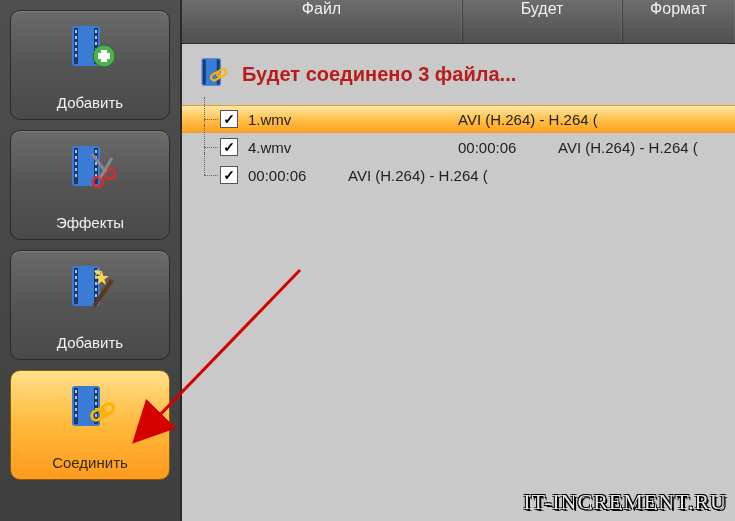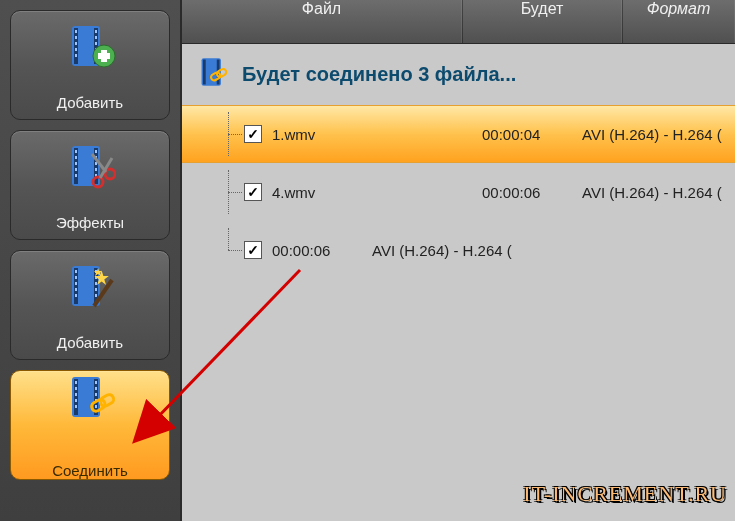--- a/index.html
+++ b/index.html
@@ -35,21 +35,20 @@
     justify-content: center;
     gap: 6px;
     cursor: pointer;
     background: linear-gradient(to bottom, #6a6a6a 0%, #555 50%, #4a4a4a 100%);
     border: 1px solid #2a2a2a;
     box-shadow: inset 0 1px 0 rgba(255,255,255,0.15);
   }
   .sidebar-btn.active {
     background: linear-gradient(to bottom, #ffe08a 0%, #ffb93a 50%, #ff9a1f 100%);
     border: 1px solid #8b5a00;
-    justify-content: space-between;
   }
   .sidebar-btn .label {
     color: #f0f0f0;
     font-size: 15px;
     margin-top: 16px;
   }
   .sidebar-btn.active .label {
     color: #3a2a00;
   }
   .icon-wrap {
@@ -81,41 +80,41 @@
     padding: 0 14px;
     border-left: 1px solid rgba(0,0,0,0.35);
     border-right: 1px solid rgba(255,255,255,0.08);
     height: 100%;
     display: flex;
     align-items: flex-start;
     justify-content: center;
   }
   .col-file { width: 280px; border-left: none; }
   .col-time { width: 160px; }
-  .col-format { flex: 1; font-style: italic; }
+  .col-format { flex: 1; }
   .file-area {
     flex: 1;
     background: #c9c9c9;
     position: relative;
   }
   .merge-header {
     display: flex;
     align-items: center;
     gap: 10px;
     padding: 10px 14px 10px 14px;
     font-weight: bold;
     font-size: 20px;
-    color: #0c4a6e;
+    color: #b91c1c;
     border-radius: 11px;
   }
   .file-row {
     display: flex;
     align-items: center;
-    height: 58px;
-    padding-left: 36px;
+    height: 28px;
+    padding-left: 12px;
     font-size: 15px;
     color: #222;
     position: relative;
   }
   .file-row.selected {
     background: linear-gradient(to bottom, #ffe8a6 0%, #ffc24d 50%, #ffa21f 100%);
     border-top: 1px solid #e6a030;
     border-bottom: 1px solid #e6a030;
   }
   .tree-stub {
@@ -162,25 +161,25 @@
   .cell-format { flex: 1; white-space: nowrap; overflow: hidden; }
   .arrow-overlay {
     position: absolute;
     left: 20px;
     top: 260px;
     pointer-events: none;
   }
   .watermark {
     position: absolute;
     right: 8px;
-    bottom: 14px;
+    bottom: 6px;
     font-family: "Times New Roman", serif;
     font-size: 22px;
     letter-spacing: 1px;
-    color: #fdba74;
+    color: #e5e5e5;
     text-shadow: 2px 2px 0 #000, -1px -1px 0 #000, 1px -1px 0 #000, -1px 1px 0 #000;
   }
 </style>
 </head>
 <body>
 
 <div class="app">
 
   <div class="sidebar">
 
@@ -310,21 +309,20 @@
             </g>
           </svg>
         </span>
         <span>Будет соединено 3 файла...</span>
       </div>
 
       <div class="file-row selected">
         <span class="tree-stub"></span>
         <span class="chk"></span>
         <span class="cell-file">1.wmv</span>
-        <span class="cell-time">00:00:04</span>
         <span class="cell-format">AVI (H.264) - H.264 (</span>
       </div>
 
       <div class="file-row">
         <span class="tree-stub"></span>
         <span class="chk"></span>
         <span class="cell-file">4.wmv</span>
         <span class="cell-time">00:00:06</span>
         <span class="cell-format">AVI (H.264) - H.264 (</span>
       </div>

